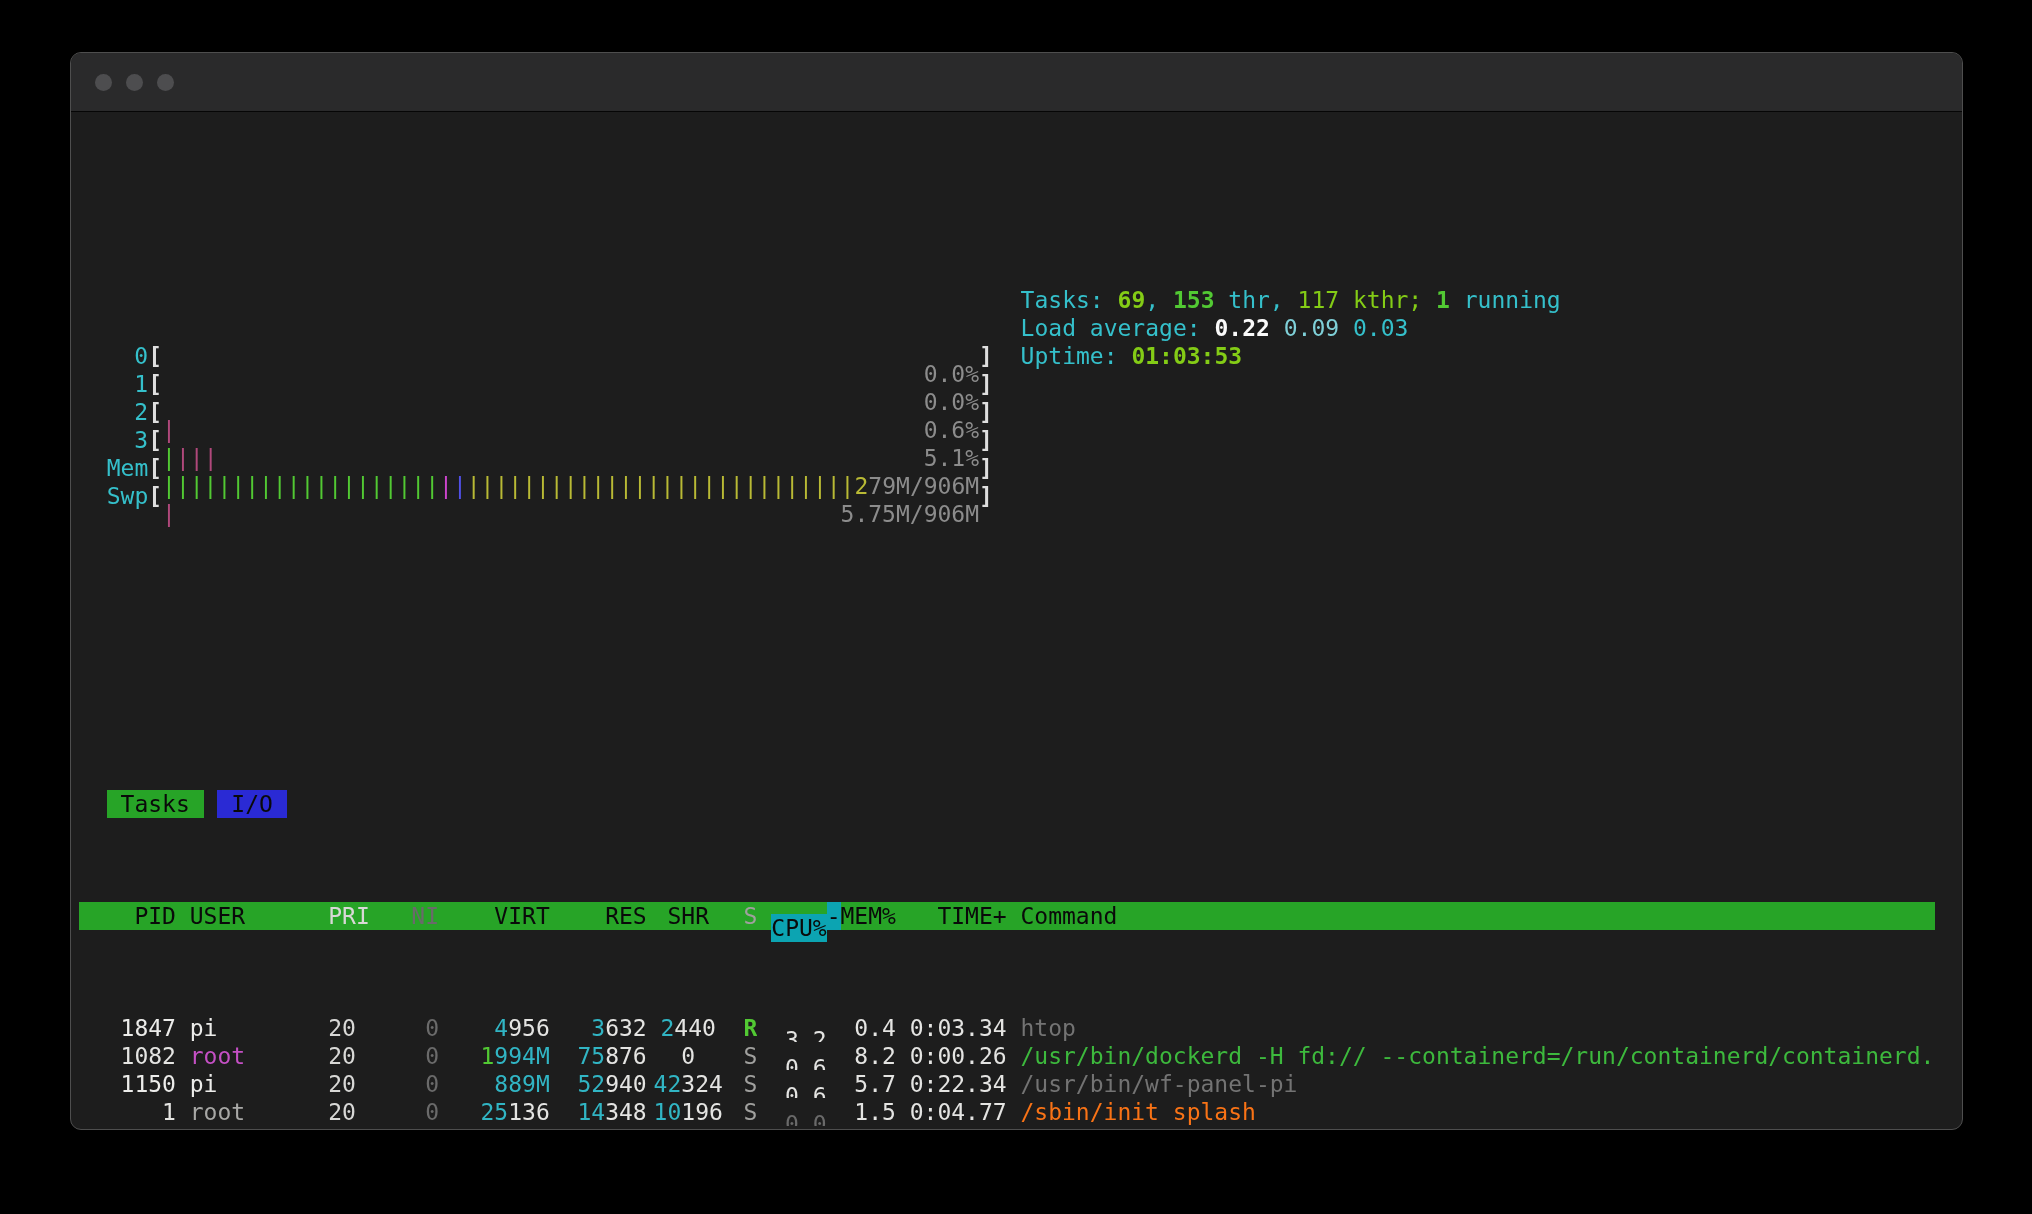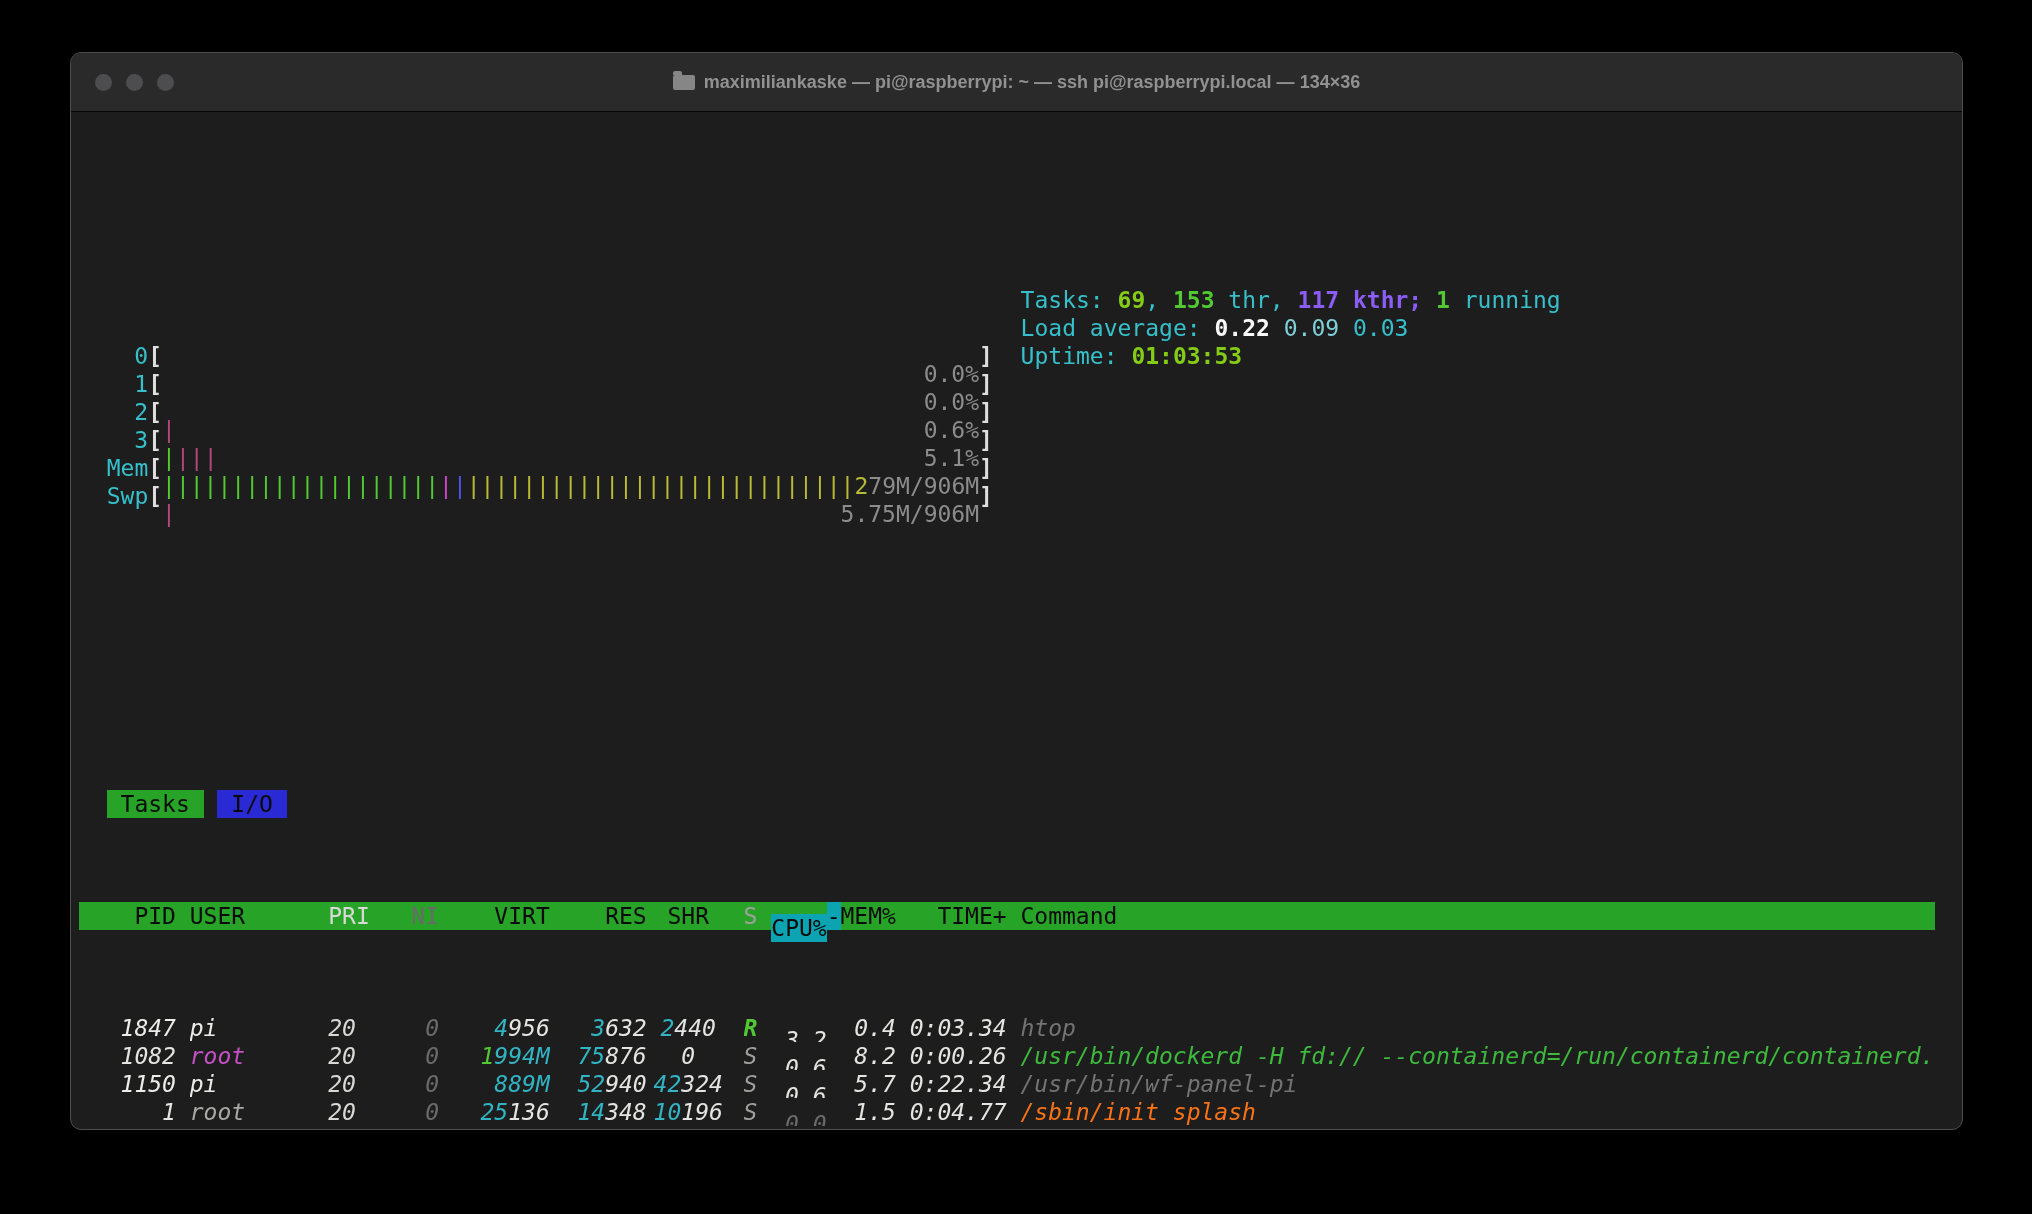--- a/index.html
+++ b/index.html
@@ -34,31 +34,31 @@
   .mlabel{width:3ch;text-align:right;color:#35c0cb;}
   .bracket{color:#dedede;font-weight:700;}
   .minner{width:59ch;display:flex;margin-top:35px;}
   .mbars{white-space:pre;}
   .mfill{flex:1;}
   .mval{color:#8c8c8c;}
   .c-green{color:#52c933;} .c-red{color:#b0487b;} .c-magenta{color:#cc44cc;}
   .c-blue{color:#5050e6;} .c-yellow{color:#b9ba35;}
   .infoblock{position:absolute;left:68ch;top:0;}
   .seg-cyan{color:#35c0cb;} .seg-bcyan{color:#84cc16;font-weight:700;text-align:center;}
-  .seg-bgreen{color:#52c933;font-weight:700;} .seg-gray{color:#8b5cf6;font-weight:bold;}
+  .seg-bgreen{color:#52c933;font-weight:700;} .seg-gray{color:#84cc16;}
   .seg-bwhite{color:#fafafa;font-weight:700;} .seg-cyan2{color:#7fd0d8;}
   
   .tabs{display:flex;}
   .tab{padding:0 1ch;color:#0a0a0a;}
   .tab-main{background:#27a427;}
   .tab-io{background:#2a2ad4;margin-left:1ch;}
   
   .hdr{background:#27a427;color:#0a0a0a;width:134ch;}
   .hl-sort{background:#0ca4b2;}
-  .prow{width:134ch;overflow:hidden;font-style:italic;}
+  .prow{width:134ch;overflow:hidden;}
   .cell{display:inline-block;overflow:hidden;white-space:pre;vertical-align:top;}
   .c-pid{width:7ch;text-align:right;}
   .c-sp1{width:1ch;}
   .c-user{width:10ch;text-align:left;}
   .c-pri{width:4ch;text-align:left;color:#d8d8d6;}
   .c-ni{width:4ch;text-align:right;color:#6a6a6a;}
   .c-virt{width:8ch;text-align:right;}
   .c-res{width:7ch;text-align:right;}
   .c-shr{width:6ch;text-align:center;}
   .c-sp2{width:1ch;} .c-sp3{width:1ch;}
@@ -78,24 +78,20 @@
 </head>
 <body>
 
 <div class="window">
   <div class="titlebar">
     <div class="lights">
       <div class="light"></div>
       <div class="light"></div>
       <div class="light"></div>
     </div>
-    <div class="titletext">
-      <span class="foldericon"></span>
-      <span>maximiliankaske — pi@raspberrypi: ~ — ssh pi@raspberrypi.local — 134×36</span>
-    </div>
   </div>
 
   <div class="term">
     <div class="trow"></div>
 
     <div style="position:relative;">
       <div id="meters"><div class="trow meterline"><span class="mpad"></span><span class="mlabel">0</span><span class="bracket">[</span><span class="minner"><span class="mbars"></span><span class="mfill"></span><span class="mval">0.0%</span></span><span class="bracket">]</span></div><div class="trow meterline"><span class="mpad"></span><span class="mlabel">1</span><span class="bracket">[</span><span class="minner"><span class="mbars"></span><span class="mfill"></span><span class="mval">0.0%</span></span><span class="bracket">]</span></div><div class="trow meterline"><span class="mpad"></span><span class="mlabel">2</span><span class="bracket">[</span><span class="minner"><span class="mbars"><span class="c-red">|</span></span><span class="mfill"></span><span class="mval">0.6%</span></span><span class="bracket">]</span></div><div class="trow meterline"><span class="mpad"></span><span class="mlabel">3</span><span class="bracket">[</span><span class="minner"><span class="mbars"><span class="c-green">|</span><span class="c-red">|||</span></span><span class="mfill"></span><span class="mval">5.1%</span></span><span class="bracket">]</span></div><div class="trow meterline"><span class="mpad"></span><span class="mlabel">Mem</span><span class="bracket">[</span><span class="minner"><span class="mbars"><span class="c-green">||||||||||||||||||||</span><span class="c-magenta">|</span><span class="c-blue">|</span><span class="c-yellow">||||||||||||||||||||||||||||</span></span><span class="mfill"></span><span class="mval"><span class="c-yellow">2</span>79M/906M</span></span><span class="bracket">]</span></div><div class="trow meterline"><span class="mpad"></span><span class="mlabel">Swp</span><span class="bracket">[</span><span class="minner"><span class="mbars"><span class="c-red">|</span></span><span class="mfill"></span><span class="mval">5.75M/906M</span></span><span class="bracket">]</span></div></div>
       <div class="infoblock" id="infoblock"><div class="trow"><span class="seg-cyan">Tasks: </span><span class="seg-bcyan">69</span><span class="seg-cyan">, </span><span class="seg-bgreen">153</span><span class="seg-cyan"> thr, </span><span class="seg-gray">117 kthr; </span><span class="seg-bgreen">1</span><span class="seg-cyan"> running</span></div><div class="trow"><span class="seg-cyan">Load average: </span><span class="seg-bwhite">0.22 </span><span class="seg-cyan2">0.09 </span><span class="seg-cyan">0.03</span></div><div class="trow"><span class="seg-cyan">Uptime: </span><span class="seg-bcyan">01:03:53</span></div></div>
     </div>
 

